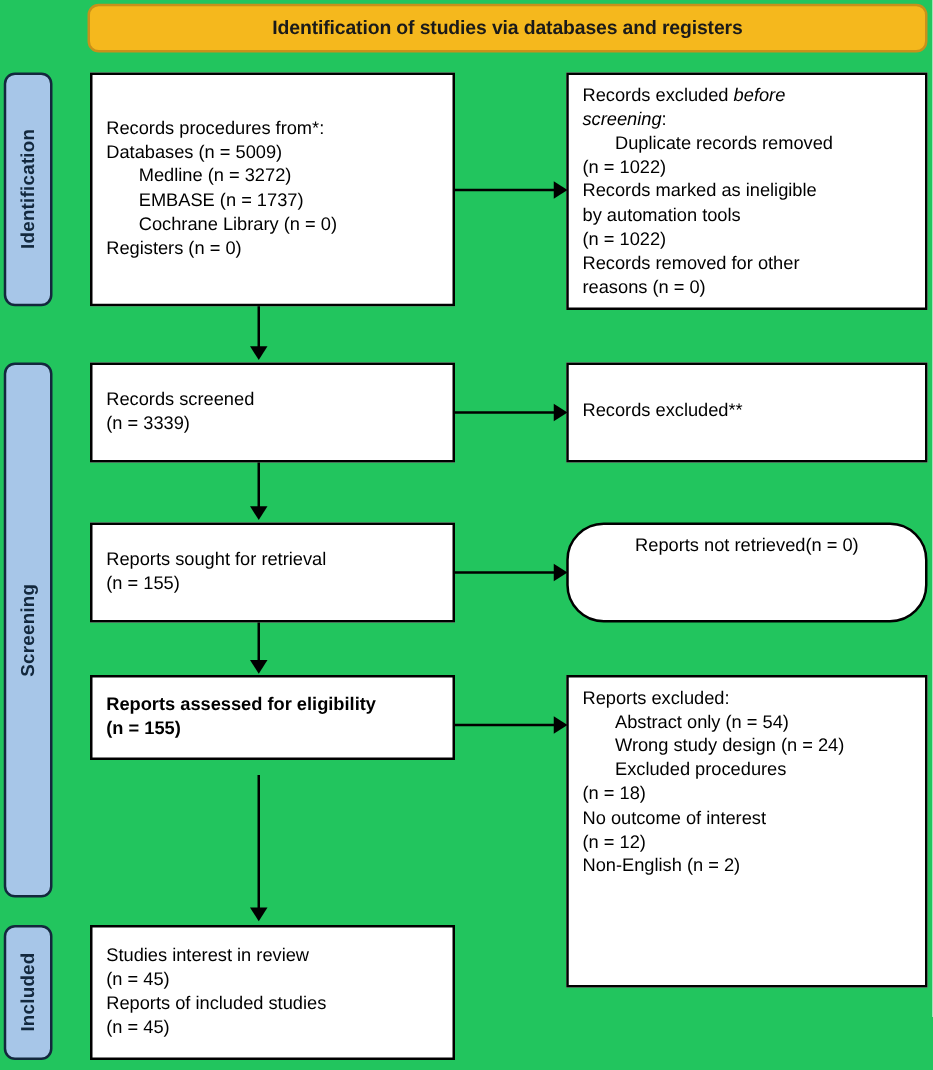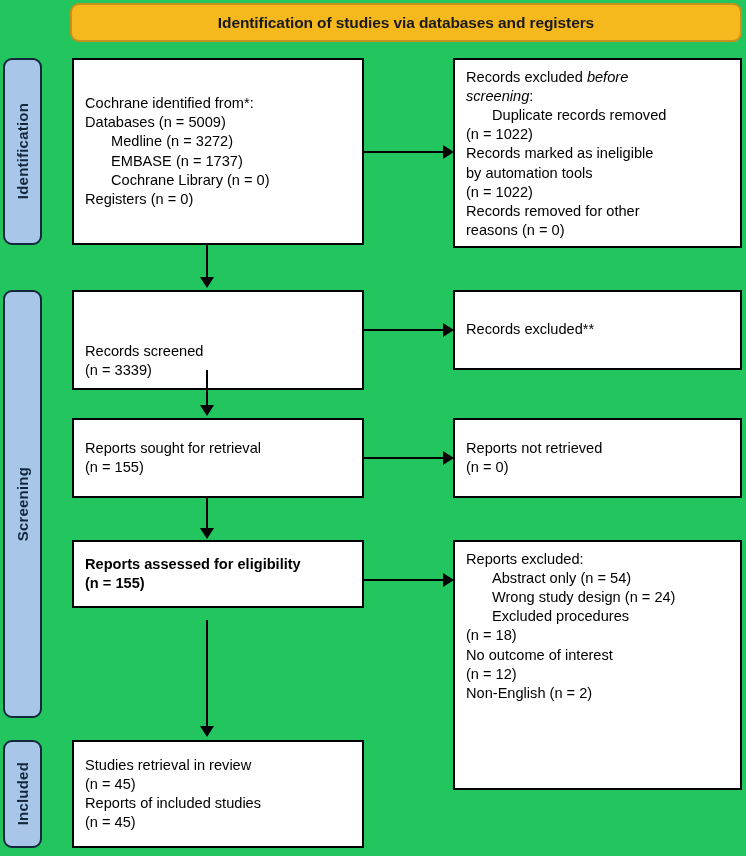--- a/index.html
+++ b/index.html
@@ -80,24 +80,24 @@
   }
   .box .line { white-space: pre; }
   .box .indent1 { padding-left: 26px; }
   .box .ital { font-style: italic; }
 
   .box-left  { left: 72px;  width: 292px; }
   .box-right { left: 453px; width: 289px; }
 
   #box-identified     { top: 58px;  height: 187px; display:flex; flex-direction:column; justify-content:center; }
   #box-removed        { top: 58px;  height: 190px; }
-  #box-screened       { top: 290px; height: 100px;  display:flex; flex-direction:column; justify-content:flex-end; }
+  #box-screened       { top: 290px; height: 80px;  display:flex; flex-direction:column; justify-content:center; }
   #box-excluded       { top: 290px; height: 80px;  display:flex; flex-direction:column; justify-content:center; }
   #box-sought         { top: 418px; height: 80px;  display:flex; flex-direction:column; justify-content:center; }
-  #box-not-retrieved  { top: 418px; height: 80px;  display:flex; flex-direction:column; justify-content:center; }
+  #box-not-retrieved  { top: 418px; height: 80px;  display:flex; flex-direction:row; justify-content:center;border-radius:30px; }
   #box-assessed       { top: 540px; height: 68px;  display:flex; flex-direction:column; justify-content:center;font-weight:bold; }
   #box-reports-excl   { top: 540px; height: 250px; }
   #box-included       { top: 740px; height: 108px; display:flex; flex-direction:column; justify-content:center; }
 
   
   .conn { position: absolute; }
 
   .v-line {
     background: #000000;
     width: 2.2px;
@@ -132,21 +132,21 @@
     <span>Identification</span>
   </div>
   <div class="side-label" id="side-screening">
     <span>Screening</span>
   </div>
   <div class="side-label" id="side-included">
     <span>Included</span>
   </div>
 
   <div class="box box-left" id="box-identified">
-    <div class="line">Cochrane identified from*:</div>
+    <div class="line">Records procedures from*:</div>
     <div class="line">Databases (n = 5009)</div>
     <div class="line indent1">Medline (n = 3272)</div>
     <div class="line indent1">EMBASE (n = 1737)</div>
     <div class="line indent1">Cochrane Library (n = 0)</div>
     <div class="line">Registers (n = 0)</div>
   </div>
 
   <div class="box box-right" id="box-removed">
     <div class="line"><span>Records excluded </span><span class="ital">before</span></div>
     <div class="line"><span class="ital">screening</span><span>:</span></div>
@@ -203,19 +203,19 @@
     <div class="line">No outcome of interest</div>
     <div class="line">(n = 12)</div>
     <div class="line">Non-English (n = 2)</div>
   </div>
   <div class="conn h-line" style="left:364px; top:579px; width:82px;"></div>
   <div class="conn h-arrow" style="left:443px; top:573px;"></div>
   <div class="conn v-line" style="left:206px; top:620px; height:108px;"></div>
   <div class="conn v-arrow" style="left:199.5px; top:726px;"></div>
 
   <div class="box box-left" id="box-included">
-    <div class="line">Studies retrieval in review</div>
+    <div class="line">Studies interest in review</div>
     <div class="line">(n = 45)</div>
     <div class="line">Reports of included studies</div>
     <div class="line">(n = 45)</div>
   </div>
 
 </div>
 
 </body></html>

